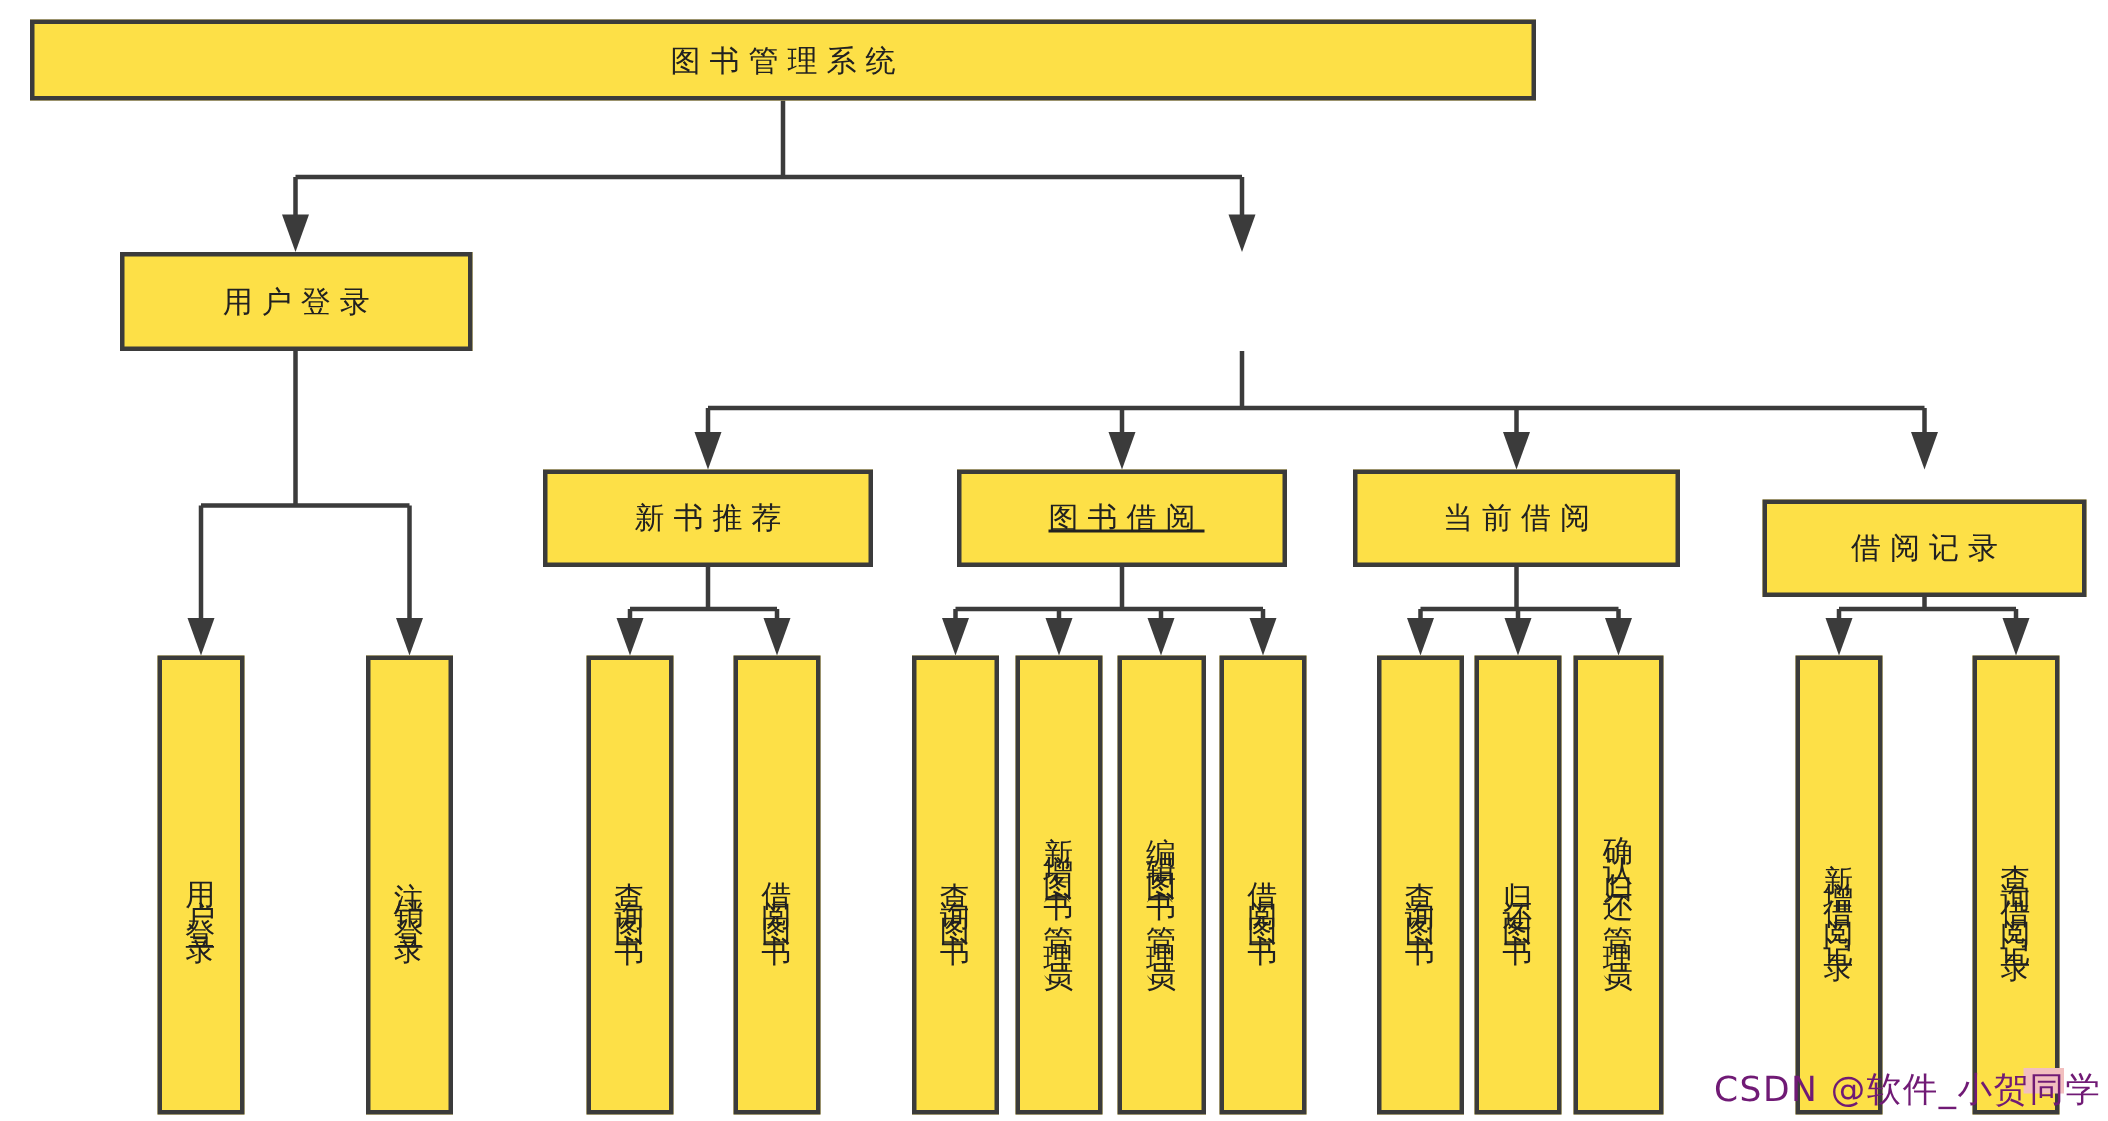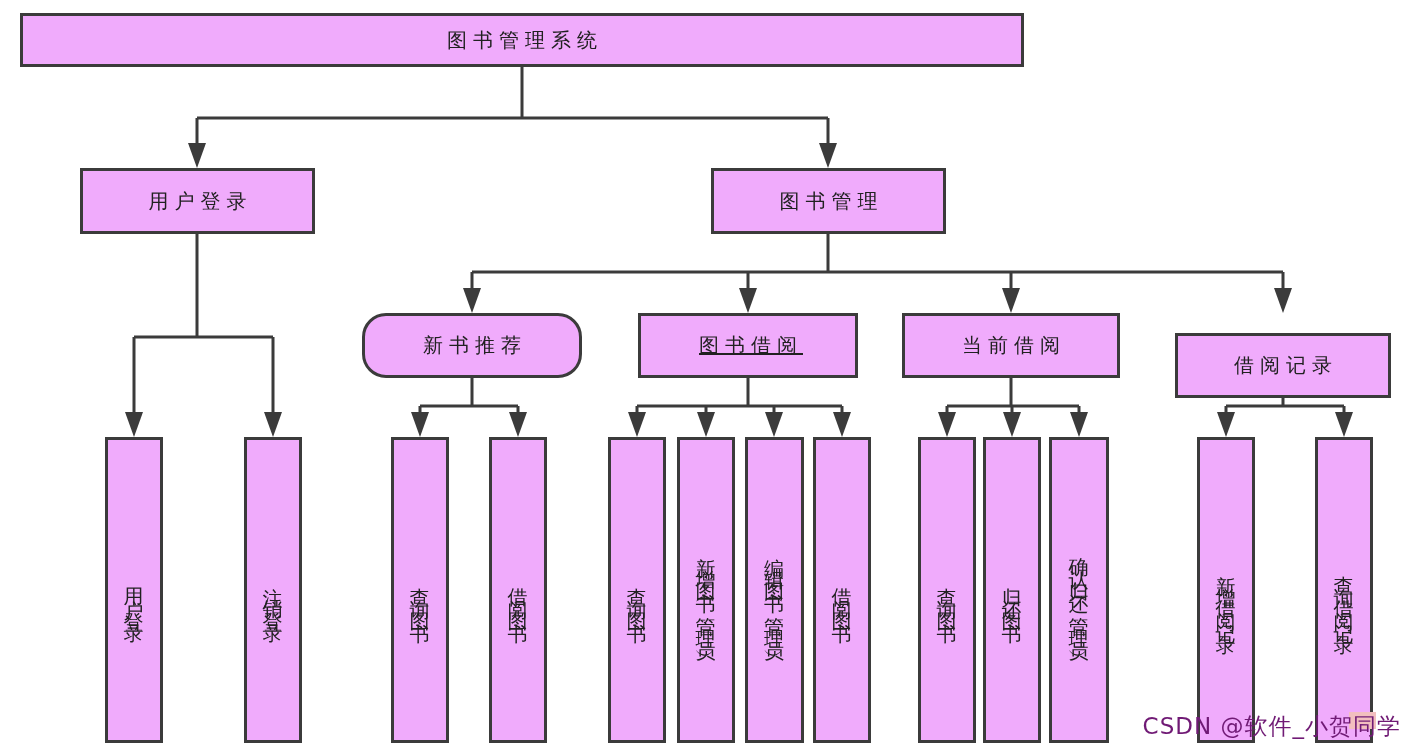--- a/index.html
+++ b/index.html
@@ -14,21 +14,21 @@
   }
   #connectors {
     position: absolute;
     left: 0; top: 0;
     z-index: 1;
   }
   .box {
     position: absolute;
     box-sizing: border-box;
     border: 3px solid #3b3b3b;
-    background: #f0abfc;
+    background: #fde047;
     display: flex;
     align-items: center;
     justify-content: center;
     z-index: 2;
   }
   .hbox span {
     font-size: 20px;
     letter-spacing: 6px;
     margin-right: -6px;
     white-space: nowrap;
@@ -102,25 +102,22 @@
     </g>
   </svg>
 
   <div class="box hbox" style="left:20px; top:13px; width:1004px; height:54px;">
     <span>图书管理系统</span>
   </div>
 
   <div class="box hbox" style="left:80px; top:168px; width:235px; height:66px;">
     <span>用户登录</span>
   </div>
-  <div class="box hbox" style="left:711px; top:168px; width:235px; height:66px;">
-    <span>图书管理</span>
-  </div>
 
-  <div class="box hbox" style="left:362px; top:313px; width:220px; height:65px;border-radius:24px;">
+  <div class="box hbox" style="left:362px; top:313px; width:220px; height:65px;">
     <span>新书推荐</span>
   </div>
   <div class="box hbox" style="left:638px; top:313px; width:220px; height:65px;text-decoration:underline;">
     <span>图书借阅</span>
   </div>
   <div class="box hbox" style="left:902px; top:313px; width:218px; height:65px;text-align:center;">
     <span>当前借阅</span>
   </div>
   <div class="box hbox" style="left:1175px; top:313px; width:216px; height:65px;margin-top:20px;">
     <span>借阅记录</span>

